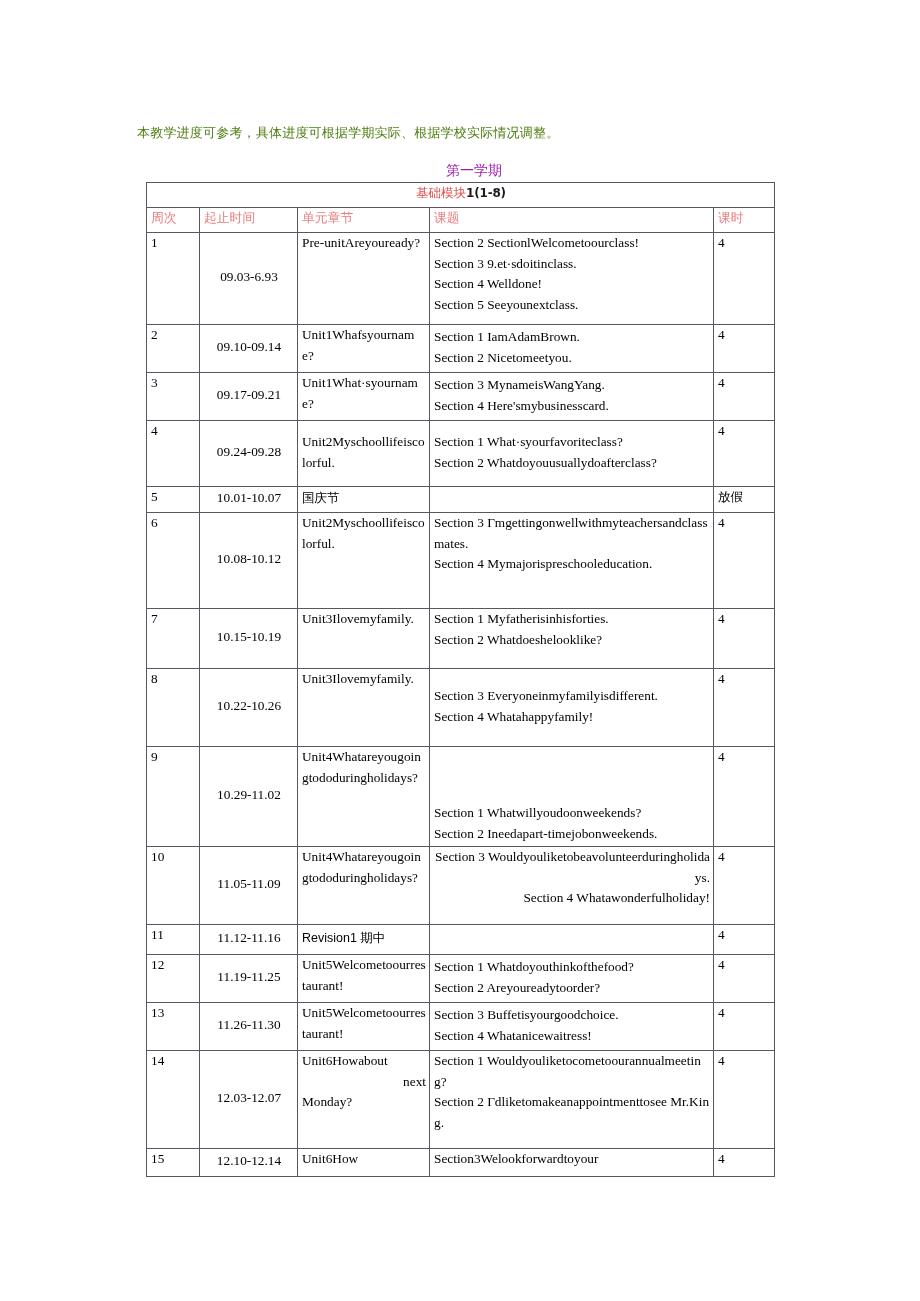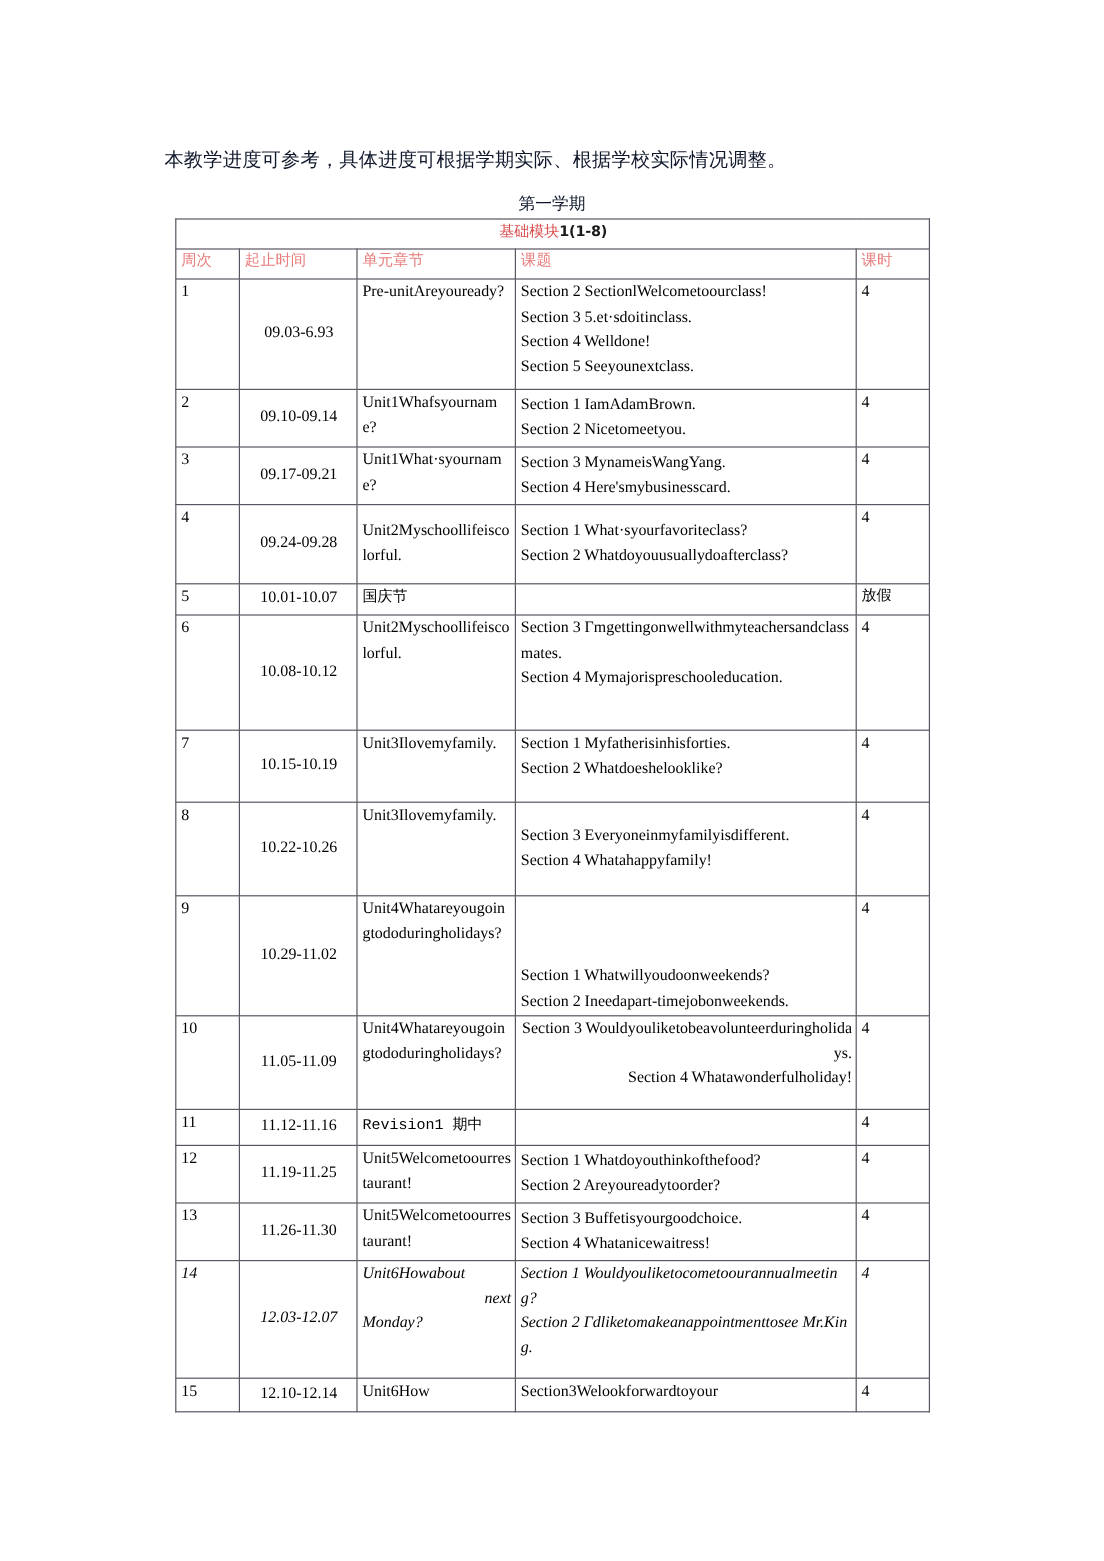--- a/index.html
+++ b/index.html
@@ -23,38 +23,38 @@
     height: 1301px;
   }
 
   
   .intro {
     position: absolute;
     left: 137px;
     top: 123px;
     width: 700px;
     font-family: "DejaVu Sans", "Liberation Sans", sans-serif;
-    font-size: 16px;
+    font-size: 13.0px;
     line-height: 19px;
-    color: #0f172a;
+    color: #4d7c0f;
     letter-spacing: 0.2px;
     white-space: nowrap;
   }
 
   
   .semester-title {
     position: absolute;
-    left: 146px;
+    left: 160px;
     top: 160px;
     width: 628px;
     text-align: center;
     font-family: "DejaVu Sans", "Liberation Sans", sans-serif;
     font-size: 14px;
     line-height: 20px;
-    color: #0f172a;
+    color: #a21caf;
   }
 
   
   table.schedule {
     position: absolute;
     left: 146px;
     top: 182px;
     width: 628px;
     border-collapse: collapse;
     table-layout: fixed;
@@ -105,21 +105,21 @@
   col.c-topic { width: 284px; }
   col.c-hours { width: 61px; }
 
   
   td.week     { vertical-align: top; }
   td.date     { text-align: center; vertical-align: middle; word-break: normal; }
   td.unit     { vertical-align: top; }
   td.topic    { vertical-align: top; }
   td.hours    { vertical-align: top; word-break: normal; }
 
-  .cjk { font-family: Liberation Mono, monospace; font-size: 12.5px; }
+  .cjk { font-family: Liberation Sans, sans-serif; font-size: 12.5px; }
 </style>
 </head>
 <body>
 
 <div class="page">
 
   <div class="intro">本教学进度可参考，具体进度可根据学期实际、根据学校实际情况调整。</div>
 
   <div class="semester-title">第一学期</div>
 
@@ -143,21 +143,21 @@
         <td class="col-head">单元章节</td>
         <td class="col-head">课题</td>
         <td class="col-head">课时</td>
       </tr>
     <tr style="height: 92px;">
           <td class="week">1</td>
           <td class="date" style="vertical-align: middle;">09.03-6.93</td>
           <td class="unit" style="vertical-align: top;">Pre-unitAreyouready?</td>
           <td class="topic" style="vertical-align: top;">
             <div>Section 2  SectionlWelcometoourclass!</div>
-            <div>Section 3  5.et·sdoitinclass.</div>
+            <div>Section 3  9.et·sdoitinclass.</div>
             <div>Section 4  Welldone!</div>
             <div>Section 5  Seeyounextclass.</div>
           </td>
           <td class="hours">4</td>
         </tr>
         <tr style="height: 48px;">
           <td class="week">2</td>
           <td class="date" style="vertical-align: middle;">09.10-09.14</td>
           <td class="unit" style="vertical-align: top;">Unit1Whafsyourname?</td>
           <td class="topic" style="vertical-align: middle;">
@@ -263,21 +263,21 @@
         <tr style="height: 48px;">
           <td class="week">13</td>
           <td class="date" style="vertical-align: middle;">11.26-11.30</td>
           <td class="unit" style="vertical-align: top;">Unit5Welcometoourrestaurant!</td>
           <td class="topic" style="vertical-align: middle;">
             <div>Section 3  Buffetisyourgoodchoice.</div>
             <div>Section 4  Whatanicewaitress!</div>
           </td>
           <td class="hours">4</td>
         </tr>
-        <tr style="height: 98px; font-style: italic;">
+        <tr style="height: 98px;">
           <td class="week">14</td>
           <td class="date" style="vertical-align: middle;">12.03-12.07</td>
           <td class="unit" style="vertical-align: top;">
             <div>Unit6Howabout</div>
             <div style="text-align: right;">next</div>
             <div>Monday?</div>
           </td>
           <td class="topic" style="vertical-align: top;">
             <div>Section 1  Wouldyouliketocometoourannualmeeting?</div>
             <div>Section 2  Γdliketomakeanappointmenttosee Mr.King.</div>

